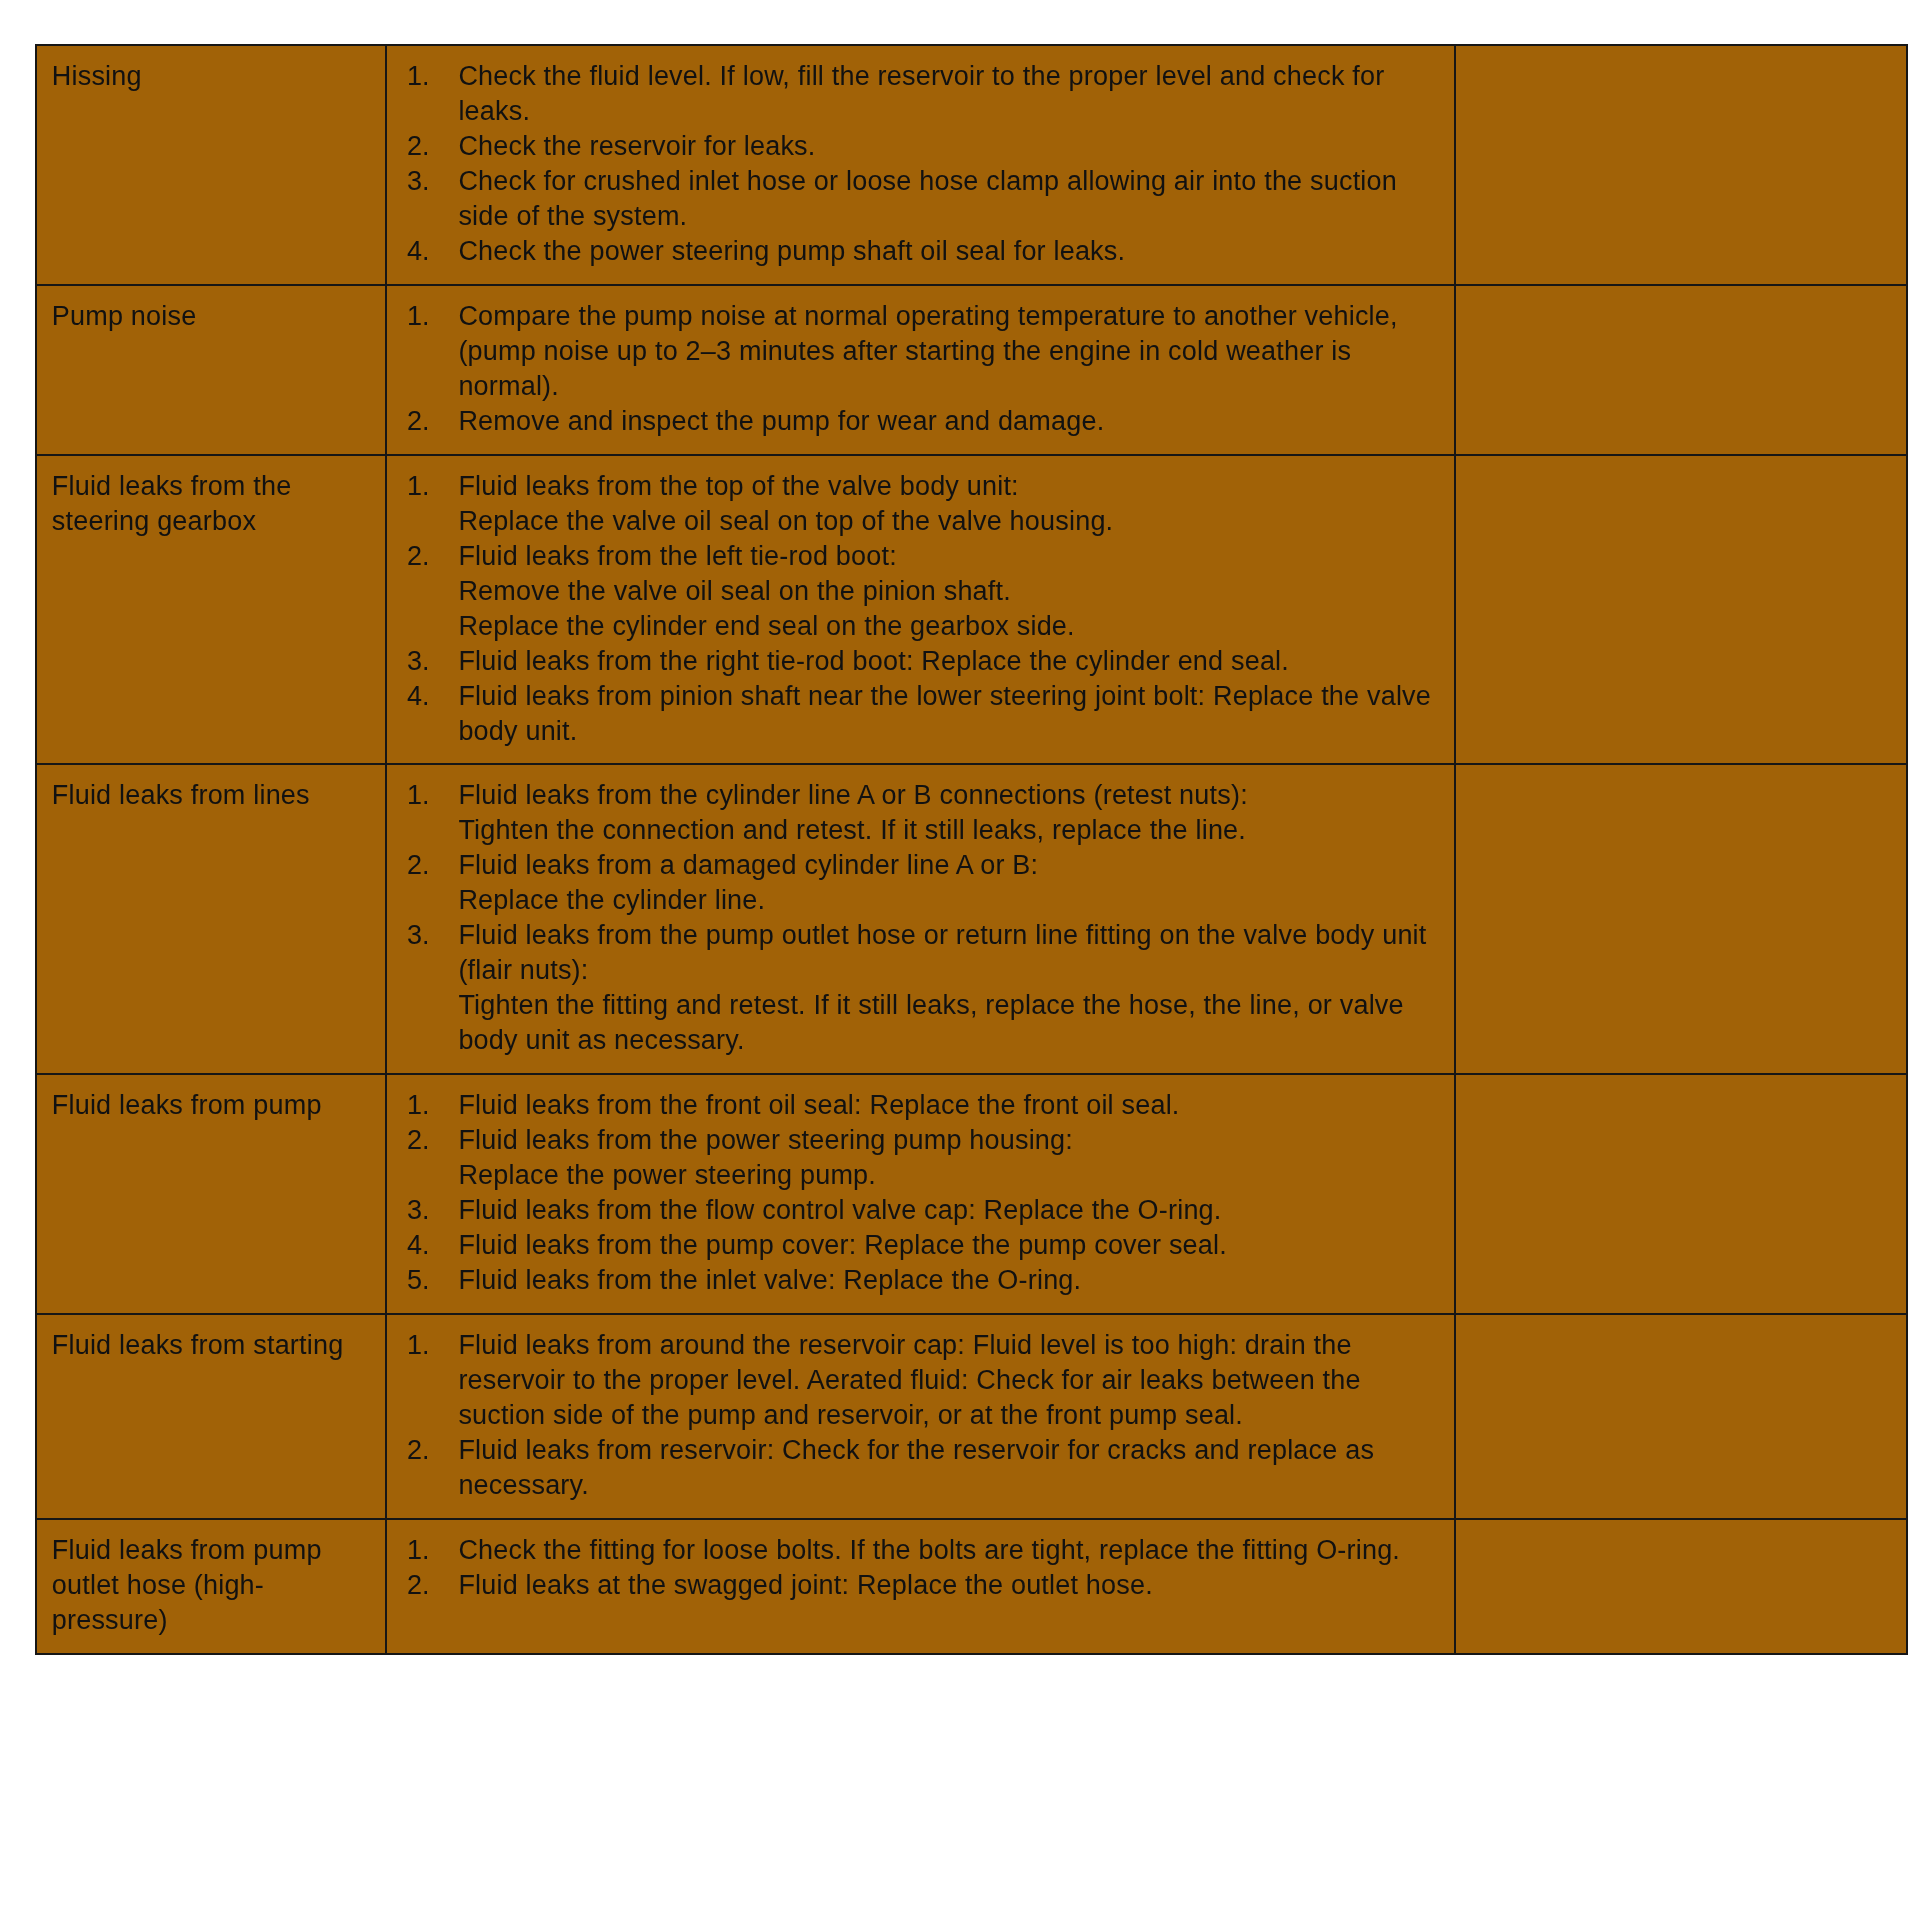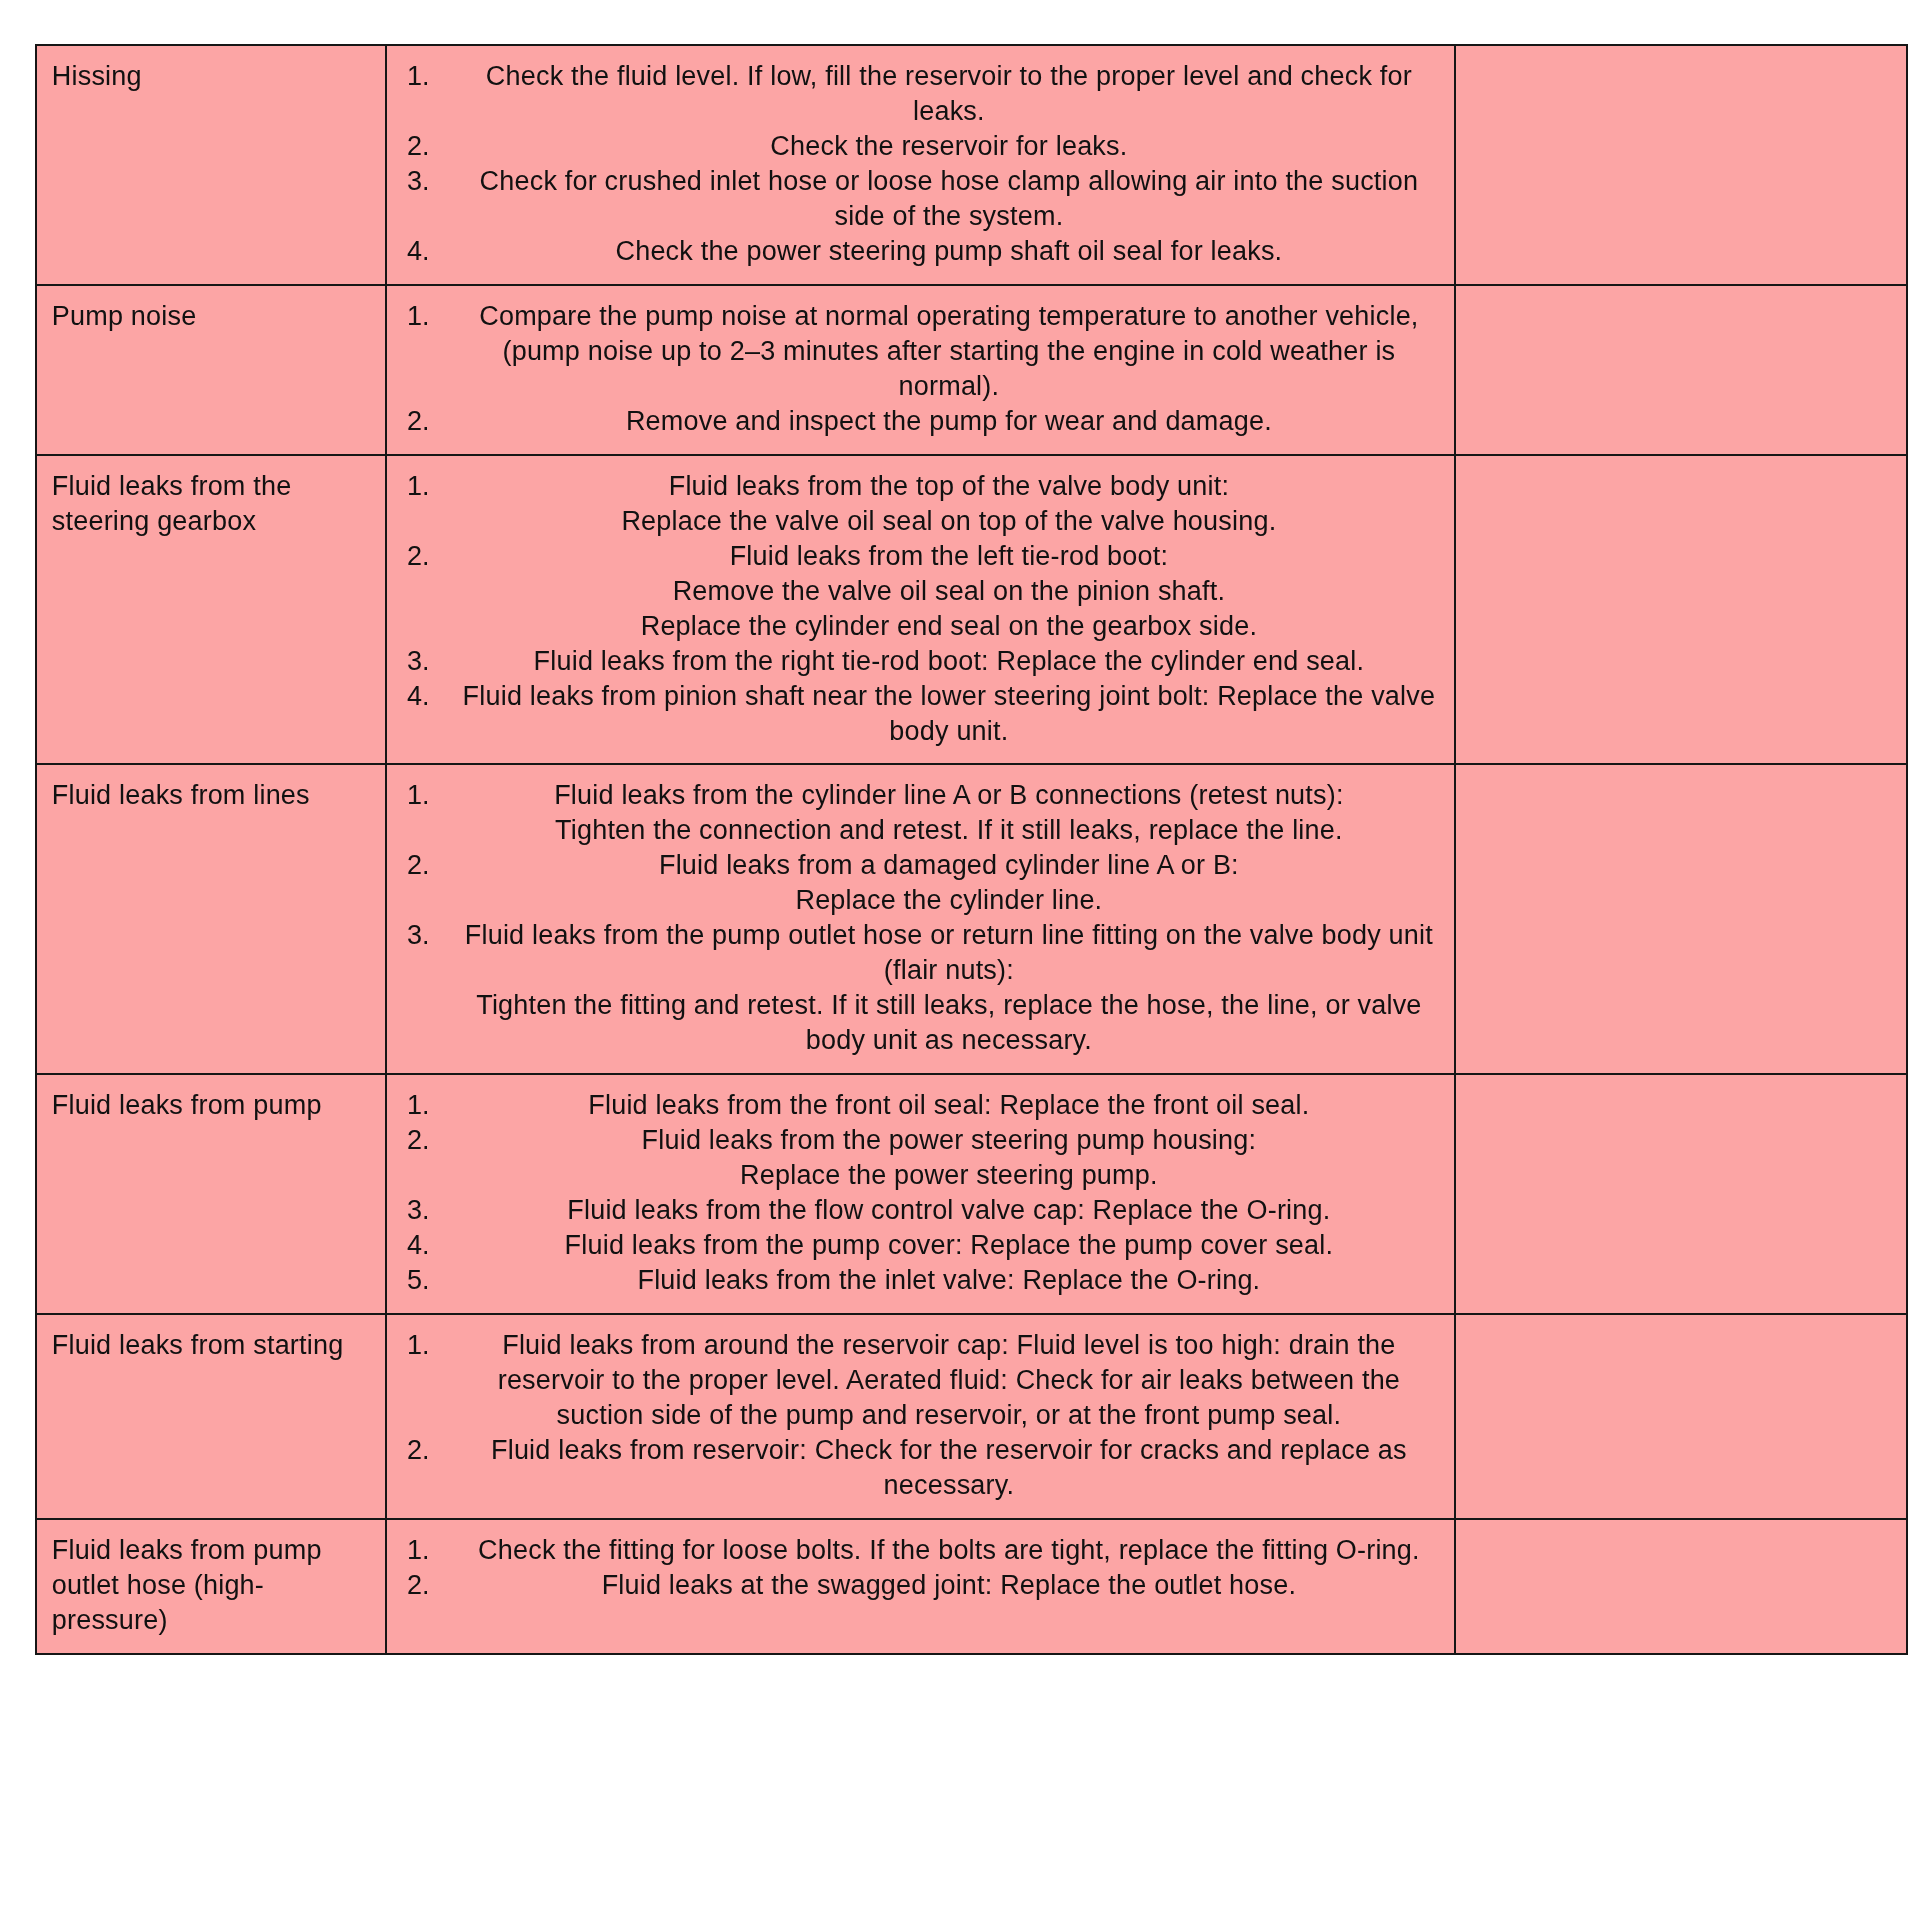--- a/index.html
+++ b/index.html
@@ -13,21 +13,21 @@
     width: 1928px;
     min-height: 1906px;
     background: #ffffff;
     box-sizing: border-box;
     padding: 44px 35px 18.5px 35px;
   }
   table.ts-table {
     border-collapse: collapse;
     width: 1858px;
     table-layout: fixed;
-    background: #fca5a5;
+    background: #a16207;
   }
   table.ts-table td {
     border: 2.3px solid #161616;
     vertical-align: top;
     padding: 13px 14.8px 14.8px 14.8px;
     font-size: 27px;
     line-height: 35px;
     letter-spacing: 0.2px;
   }
   td.col-symptom { width: 318px; }
@@ -40,21 +40,20 @@
   }
   .item-num {
     flex: 0 0 57px;
     text-align: left;
     padding-left: 5.5px;
     box-sizing: border-box;
   }
   .item-body {
     flex: 1 1 auto;
     min-width: 0;
-    text-align: center;
   }
   .item-line { display: block; }
   .plain-text { padding-left: 5.5px; }
 
   .figure-id {
     font-size: 23px;
     margin-top: 13px;
     padding-left: 3.7px;
     letter-spacing: 0.5px;
   }

